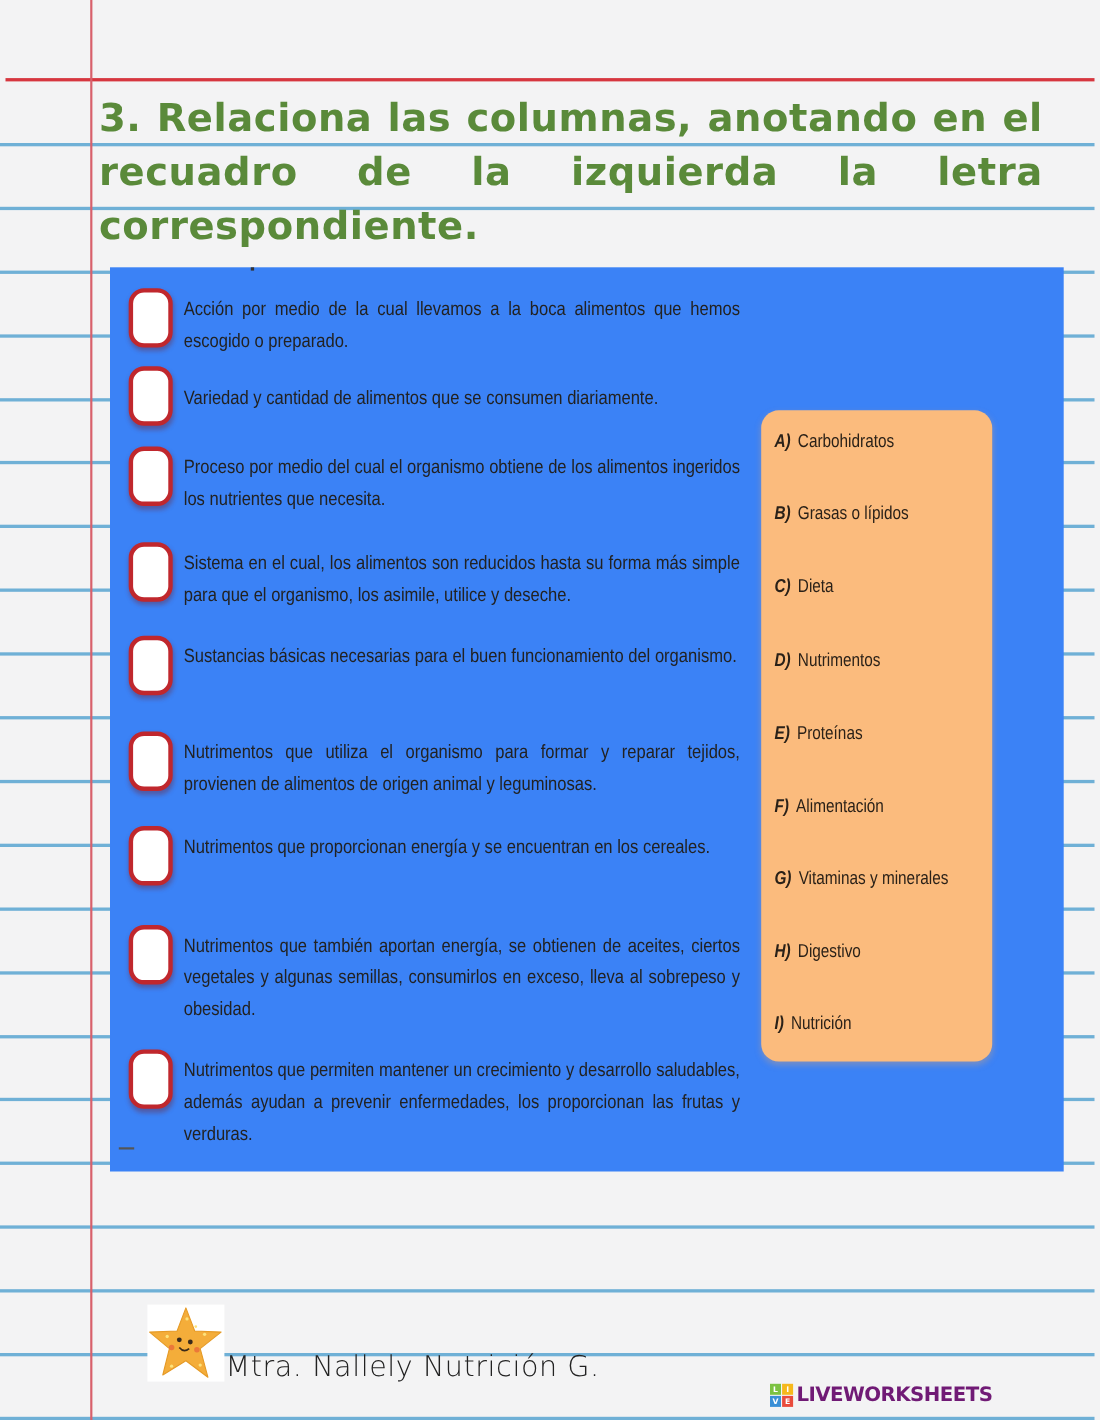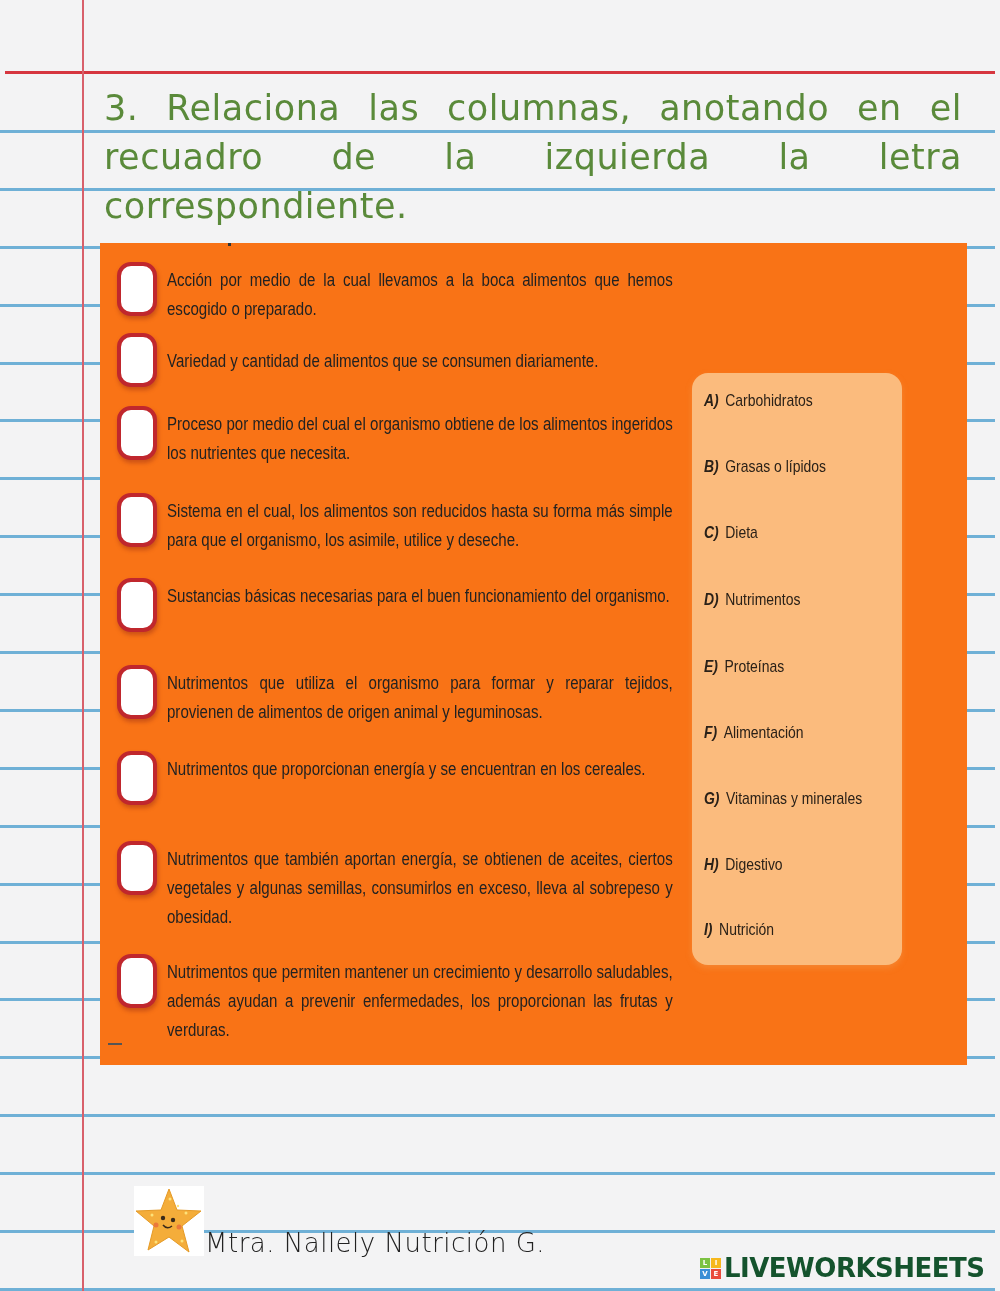--- a/index.html
+++ b/index.html
@@ -15,32 +15,32 @@
   .top-red-line {
     position: absolute; left: 5px; top: 71px; width: 990px; height: 3px;
     background: #d6363f;
   }
   .margin-line {
     position: absolute; left: 82px; top: 0; width: 2px; height: 1291px;
     background: #d8606b;
     z-index: 1;
   }
   .heading {
-    position: absolute; left: 104px; top: 84px; width: 858px;
+    position: absolute; left: 90px; top: 84px; width: 858px;
     color: #5a8a3a;
     font-family: "DejaVu Sans", sans-serif;
-    font-weight: 400;
+    font-weight: 700;
     font-size: 35px; line-height: 49px;
     text-align: justify; text-align-last: left;
     letter-spacing: 0.5px;
     z-index: 2;
   }
   .sheet {
     position: absolute; left: 100px; top: 243px; width: 867px; height: 822px;
-    background: #f97316;
+    background: #3b82f6;
     z-index: 3;
   }
   .item {
     position: absolute; left: 17px; width: 560px;
   }
   .answer-box {
     position: absolute; left: 0; top: 0;
     width: 34px; height: 48px;
     border: 4px solid #c0272d;
     border-radius: 14px;
@@ -96,21 +96,21 @@
   .brand-logo {
     display: grid; grid-template-columns: 10px 10px; grid-template-rows: 10px 10px;
     gap: 1px; margin-right: 3px;
   }
   .brand-logo span {
     display: block; font-size: 7px; line-height: 10px; text-align: center;
     color: #fff; font-weight: bold; font-family: "DejaVu Sans", sans-serif;
   }
   .brand-text {
     font-family: "DejaVu Sans", sans-serif; font-weight: bold;
-    font-size: 26px; color: #14532d; letter-spacing: -0.5px;
+    font-size: 18px; color: #701a75; letter-spacing: -0.5px;
   }
 </style>
 </head>
 <body>
 
 <div class="top-red-line"></div>
 <div class="margin-line"></div>
 <div id="ruled-lines">
     <div class="ruled-line" style="top: 130px;"></div>
     <div class="ruled-line" style="top: 188px;"></div>

